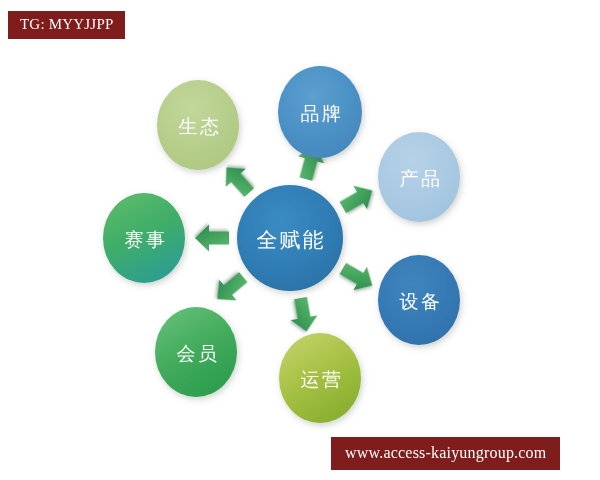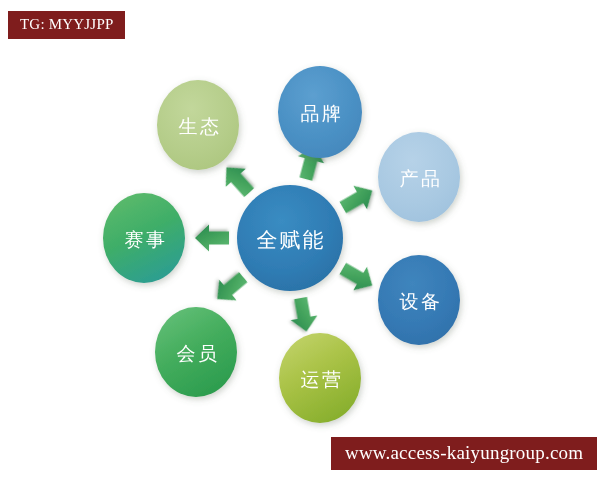--- a/index.html
+++ b/index.html
@@ -33,21 +33,21 @@
     left: 8px;
     top: 11px;
     padding: 5px 12px 6px 12px;
     font-size: 15px;
     line-height: 17px;
   }
   #site-chip {
     left: 331px;
     top: 437px;
     padding: 7px 14px 8px 14px;
-    font-size: 19px;
+    font-size: 16px;
     line-height: 18px;
   }
 
   
   #diagram {
     position: absolute;
     left: 0;
     top: 0;
     width: 600px;
     height: 480px;

